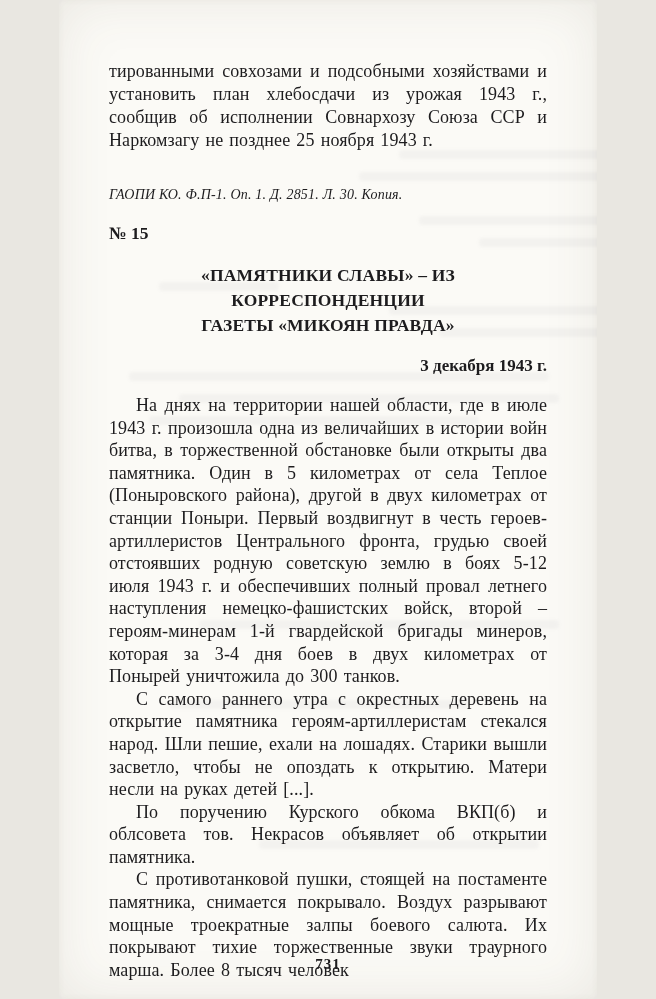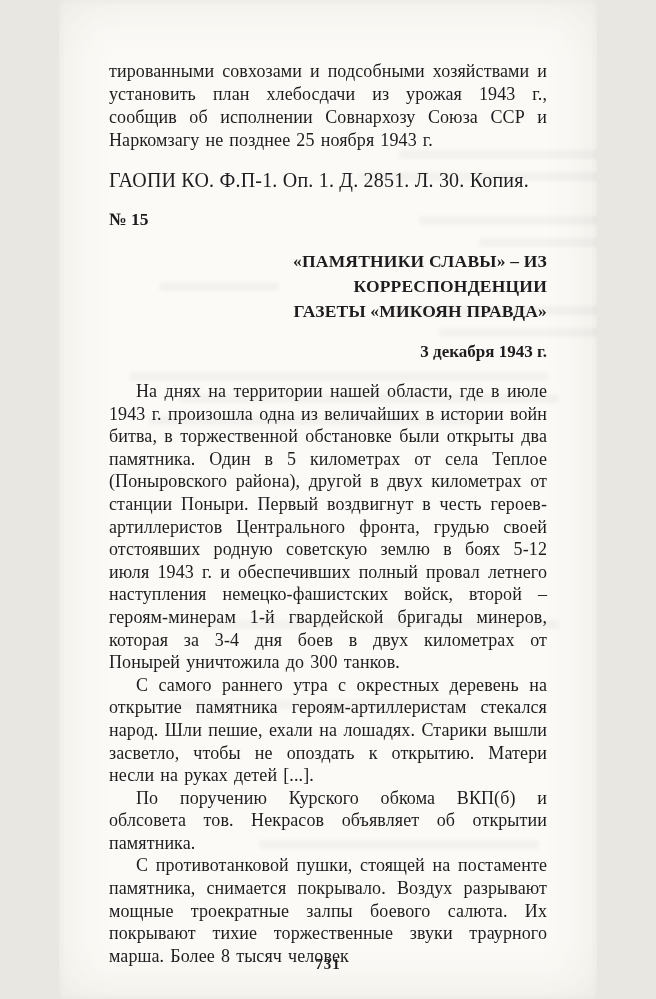--- a/index.html
+++ b/index.html
@@ -47,32 +47,33 @@
   }
   .sig-title { margin-left: 248px; }
   .sig-name {
     text-align: right;
     margin-top: 13px;
     font-size: 18.5px;
     letter-spacing: 0.6px;
   }
 
   .archive {
-    margin-top: 17px;
-    font-size: 20px;
+    margin-top: 31px;
+    font-size: 14px;
     letter-spacing: 0.2px;
+    font-style: italic;
   }
 
   .doc-number {
     font-weight: bold;
     margin-top: 16px;
     font-size: 17.5px;
   }
   .doc-title {
-    text-align: right;
+    text-align: center;
     font-weight: bold;
     margin-top: 18px;
     line-height: 25px;
     font-size: 17.5px;
     letter-spacing: 0.2px;
   }
   .doc-date {
     text-align: right;
     font-weight: bold;
     margin-top: 16px;

